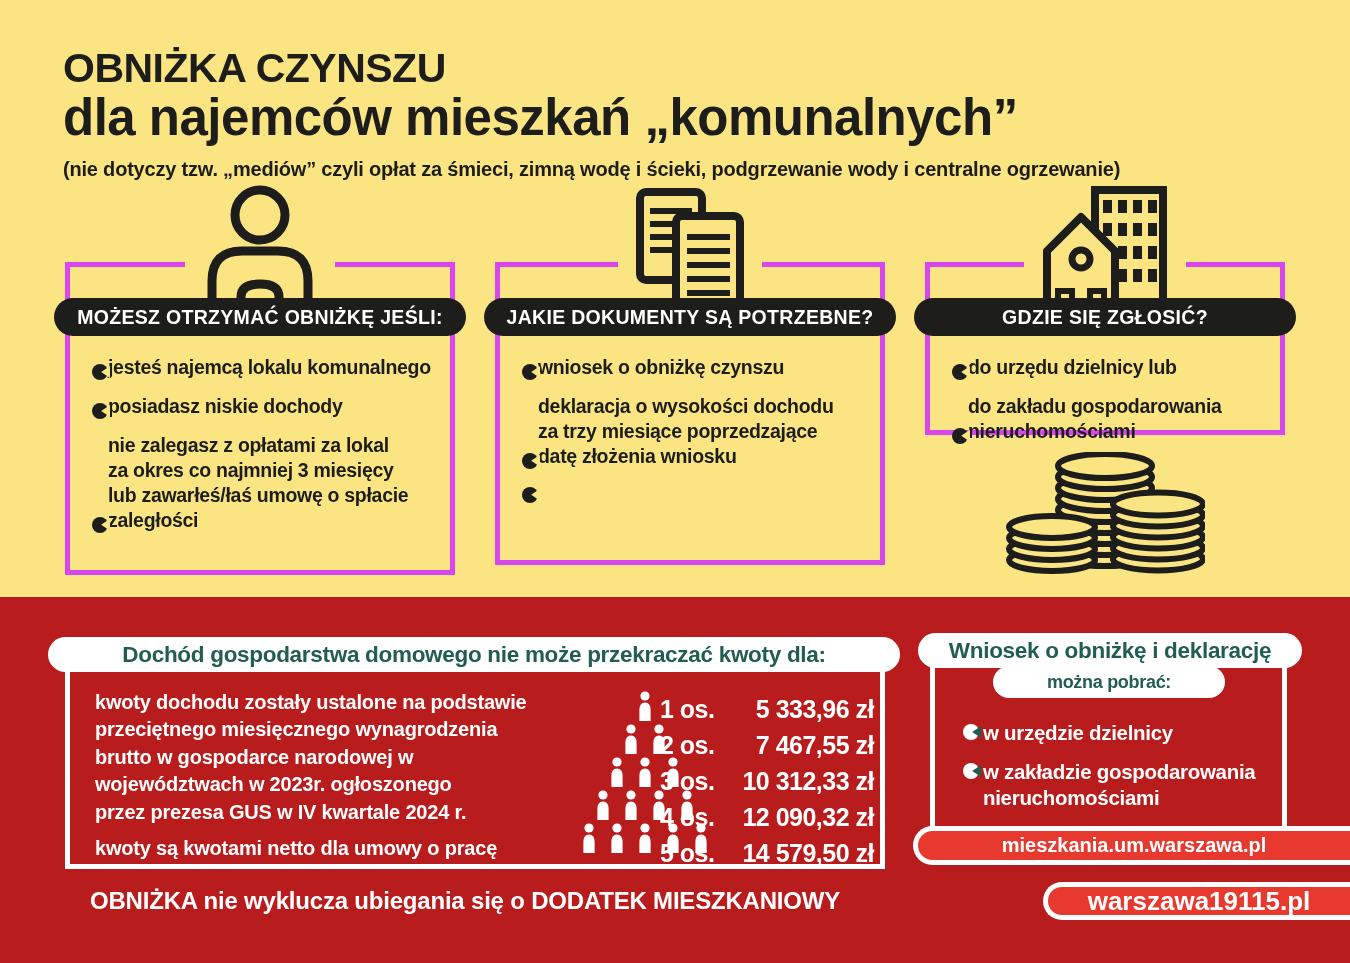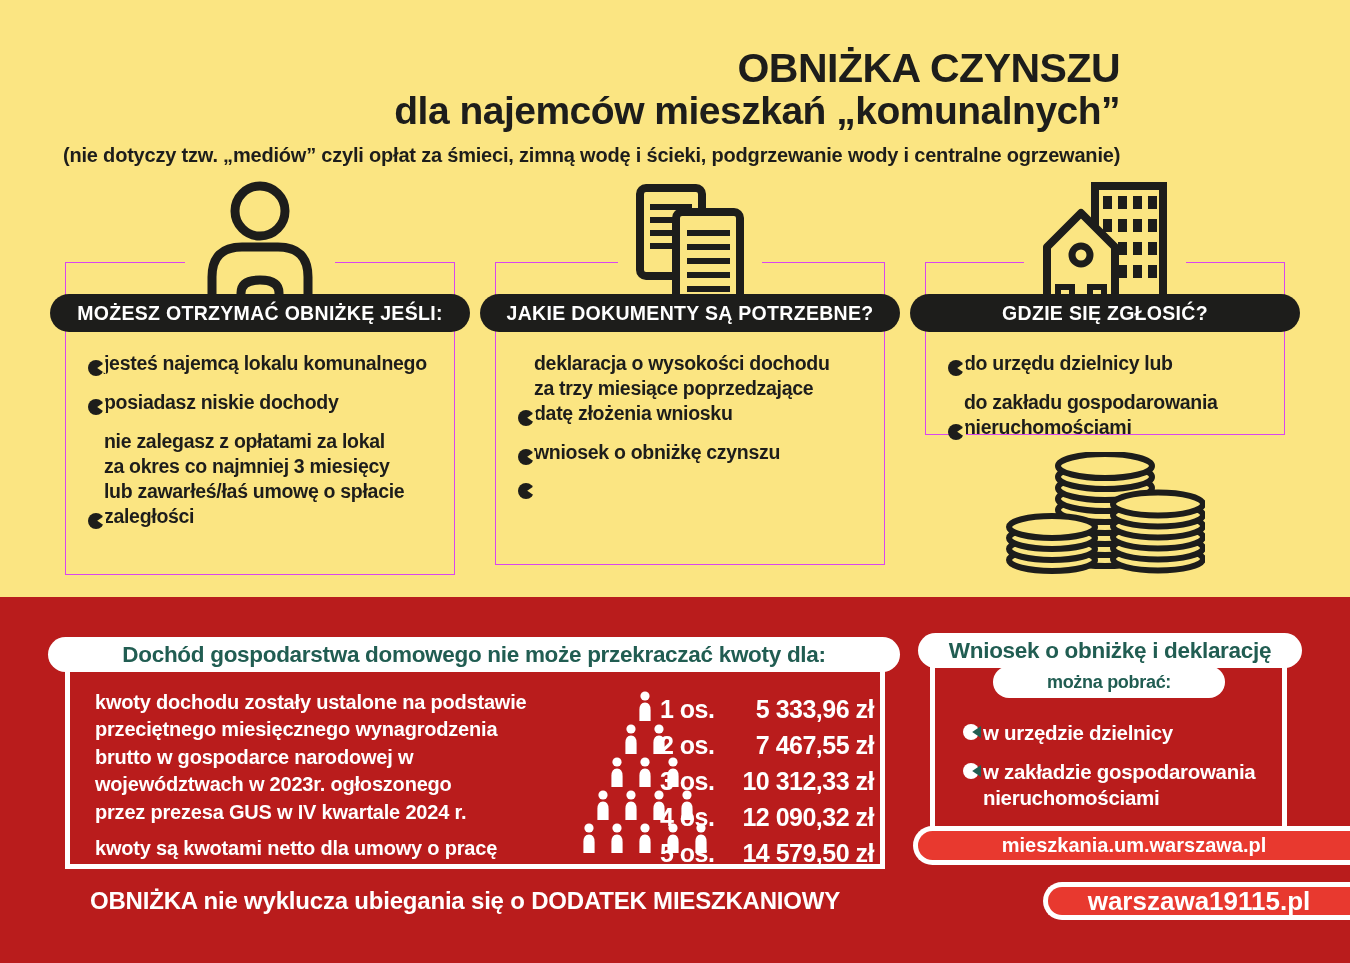--- a/index.html
+++ b/index.html
@@ -3,26 +3,26 @@
 <meta charset="utf-8">
 <style>
   html,body{margin:0;padding:0;background:#888;}
   .page{
     position:relative;width:1350px;height:963px;overflow:hidden;
     background:#FBE582;
     font-family:"Liberation Sans","DejaVu Sans",sans-serif;
     color:#1D1D1B;
   }
   
-  .hdr{position:absolute;left:63px;top:48px;text-align:right;}
+  .hdr{position:absolute;left:63px;top:48px;}
   .title1{font-size:41px;font-weight:800;letter-spacing:-0.5px;line-height:1.0;}
-  .title2{font-size:39px;font-weight:800;letter-spacing:-0.5px;line-height:1.15;}
+  .title2{font-size:51px;font-weight:800;letter-spacing:-0.5px;line-height:1.15;}
   .subtitle{margin-top:10px;font-size:20px;font-weight:700;letter-spacing:-0.2px;}
   
-  .card{position:absolute;border:1px solid #d946ef;box-sizing:border-box;}
+  .card{position:absolute;border:5px solid #d946ef;box-sizing:border-box;}
   .card1{left:65px;top:262px;width:390px;height:313px;}
   .card2{left:495px;top:262px;width:390px;height:303px;}
   .card3{left:925px;top:262px;width:360px;height:173px;}
   .card-pill{
     position:absolute;top:31px;left:-16px;right:-16px;height:38px;
     background:#1D1D1B;border-radius:19px;color:#fff;
     display:flex;align-items:center;justify-content:center;
     font-size:19.5px;font-weight:700;letter-spacing:0.3px;z-index:2;
   }
   .card-icon{
@@ -134,27 +134,27 @@
         <line x1="53" y1="64" x2="96" y2="64" stroke="#1D1D1B" stroke-width="6"></line>
         <line x1="53" y1="78" x2="96" y2="78" stroke="#1D1D1B" stroke-width="6"></line>
         <line x1="53" y1="92" x2="96" y2="92" stroke="#1D1D1B" stroke-width="6"></line>
         <line x1="53" y1="106" x2="96" y2="106" stroke="#1D1D1B" stroke-width="6"></line>
       </svg>
     </span>
     <div class="card-pill">JAKIE DOKUMENTY SĄ POTRZEBNE?</div>
     <ul class="card-bullets">
       <li>
           <span class="bullet"></span>
+          <span class="btext">wniosek o obniżkę czynszu</span>
+        </li>
+      <li>
+          <span class="bullet"></span>
           <span class="btext">deklaracja o wysokości dochodu
 za trzy miesiące poprzedzające
 datę złożenia wniosku</span>
-        </li>
-      <li>
-          <span class="bullet"></span>
-          <span class="btext">wniosek o obniżkę czynszu</span>
         </li>
       <li>
           <span class="bullet"></span>
         </li>
     </ul>
   </div>
 
   <div class="card card3">
     <span class="card-icon">
       <svg width="130" height="146" viewBox="0 0 130 146">

